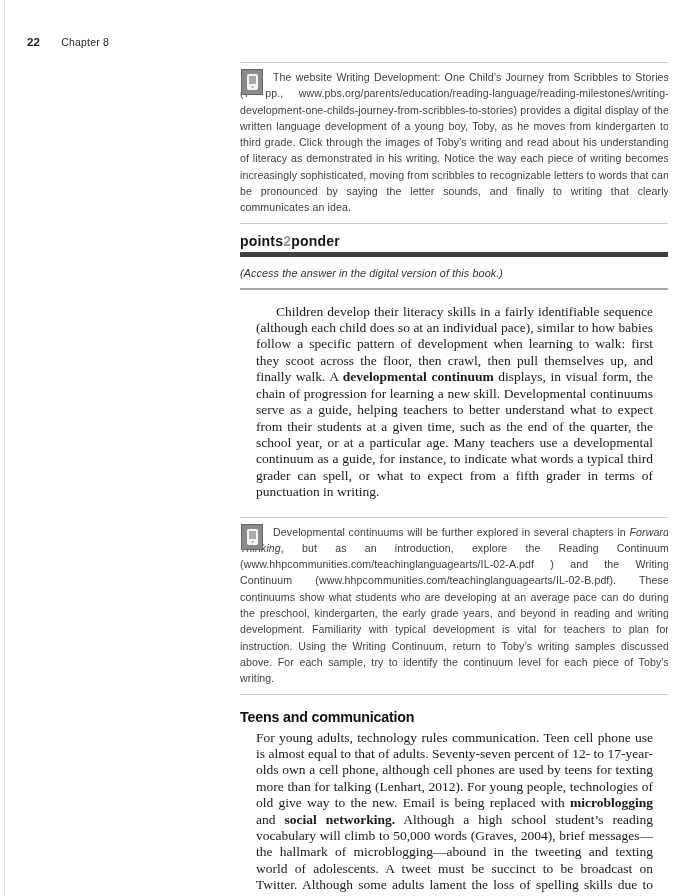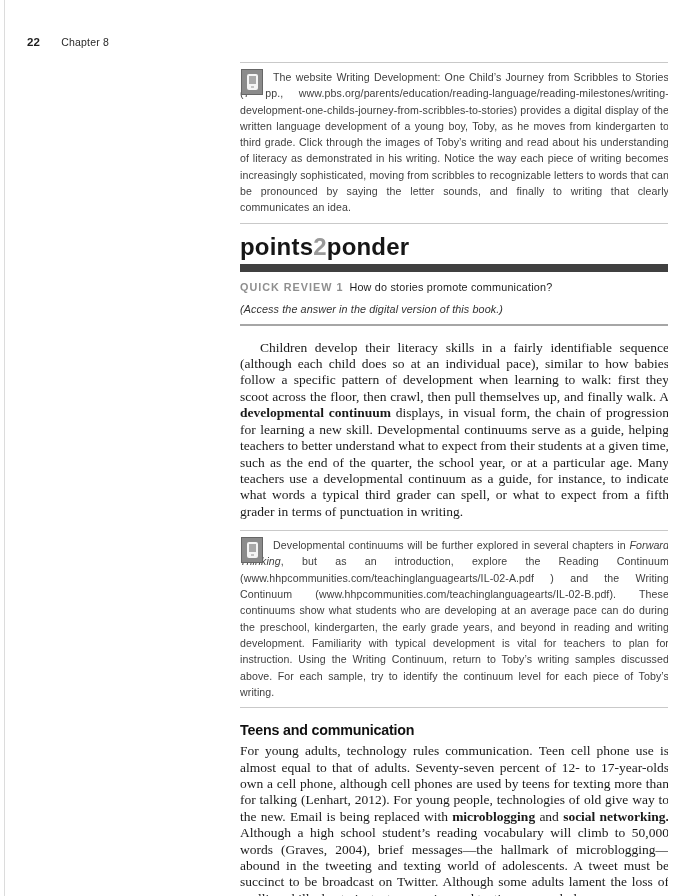--- a/index.html
+++ b/index.html
@@ -27,33 +27,33 @@
   .ereader-icon{
     position:absolute;left:1px;top:6px;
     width:20px;height:24px;background:#8b8b8b;border:1px solid #666;
     display:flex;align-items:center;justify-content:center;
   }
   .ereader-body{width:11px;height:16px;background:#f5f5f5;border-radius:2px;padding:2px 0 0;box-sizing:border-box;display:flex;flex-direction:column;align-items:center;}
   .ereader-screen{width:7px;height:8px;background:#a9a9a9;}
   .ereader-btn{width:3px;height:2px;background:#c3c3c3;margin-top:2px;}
   
   .p2p-head{
-    margin-top:9px;font-size:24px;font-weight:bold;letter-spacing:.2px;color:#161616;
-    border-bottom:8px solid #404040;padding-bottom:3px;
+    margin-top:9px;font-size:14px;font-weight:bold;letter-spacing:.2px;color:#161616;
+    border-bottom:5px solid #404040;padding-bottom:3px;
   }
   .p2p-2{color:#9a9a9a;}
   .quick-review{margin-top:9px;font-size:10.8px;letter-spacing:.2px;color:#1e1e1e;}
   .qr-label{font-weight:bold;color:#8f8f8f;letter-spacing:1px;margin-right:6px;}
   .access-note{margin-top:10px;font-size:10.8px;font-style:italic;color:#333;letter-spacing:.1px;}
   .p2p-rule{margin-top:9px;border-bottom:2px solid #a6a6a6;}
   
   .bodypara{
     font-family:"Liberation Serif",serif;
     font-size:13.5px;line-height:16.4px;color:#1a1a1a;
-    text-align:justify;margin:0;
+    text-align:justify;margin:16px;
   }
   .para1{margin-top:14px;text-indent:20px;}
   .para2{margin-top:5px;}
   .seg-bold{font-weight:bold;}
   .seg-italic{font-style:italic;}
   
   .sec-head{
     margin-top:13px;font-size:15px;font-weight:bold;color:#111;
     letter-spacing:-0.2px;transform:scaleX(.95);transform-origin:left;
   }
@@ -78,23 +78,20 @@
             <span class="ereader-btn"></span>
           </span>
       </span>
       <p class="fbox-text"><span>The website Writing Development: One Child’s Journey from Scribbles to Stories (7 pp., www.pbs.org/parents/education/reading-language/reading-milestones/writing-development-one-childs-journey-from-scribbles-to-stories) provides a digital display of the written language development of a young boy, Toby, as he moves from kindergarten to third grade. Click through the images of Toby’s writing and read about his understanding of literacy as demonstrated in his writing. Notice the way each piece of writing becomes increasingly sophisticated, moving from scribbles to recognizable letters to words that can be pronounced by saying the letter sounds, and finally to writing that clearly communicates an idea.</span></p>
     </div>
 
     <div class="p2p-head">
       <span>points</span><span class="p2p-2">2</span><span>ponder</span>
     </div>
 
-    <div class="quick-review">
-      <span class="qr-label">QUICK REVIEW 1</span><span>How do stories promote communication?</span>
-    </div>
 
     <div class="access-note">(Access the answer in the digital version of this book.)</div>
 
     <div class="p2p-rule"></div>
 
     <p class="bodypara para1"><span>Children develop their literacy skills in a fairly identifiable sequence (although each child does so at an individual pace), similar to how babies follow a specific pattern of development when learning to walk: first they scoot across the floor, then crawl, then pull themselves up, and finally walk. A </span><span class="seg-bold">developmental continuum</span><span> displays, in visual form, the chain of progression for learning a new skill. Developmental continuums serve as a guide, helping teachers to better understand what to expect from their students at a given time, such as the end of the quarter, the school year, or at a particular age. Many teachers use a developmental continuum as a guide, for instance, to indicate what words a typical third grader can spell, or what to expect from a fifth grader in terms of punctuation in writing.</span></p>
 
     <div class="fbox second">
       <span class="ereader-icon">
         <span class="ereader-body">

